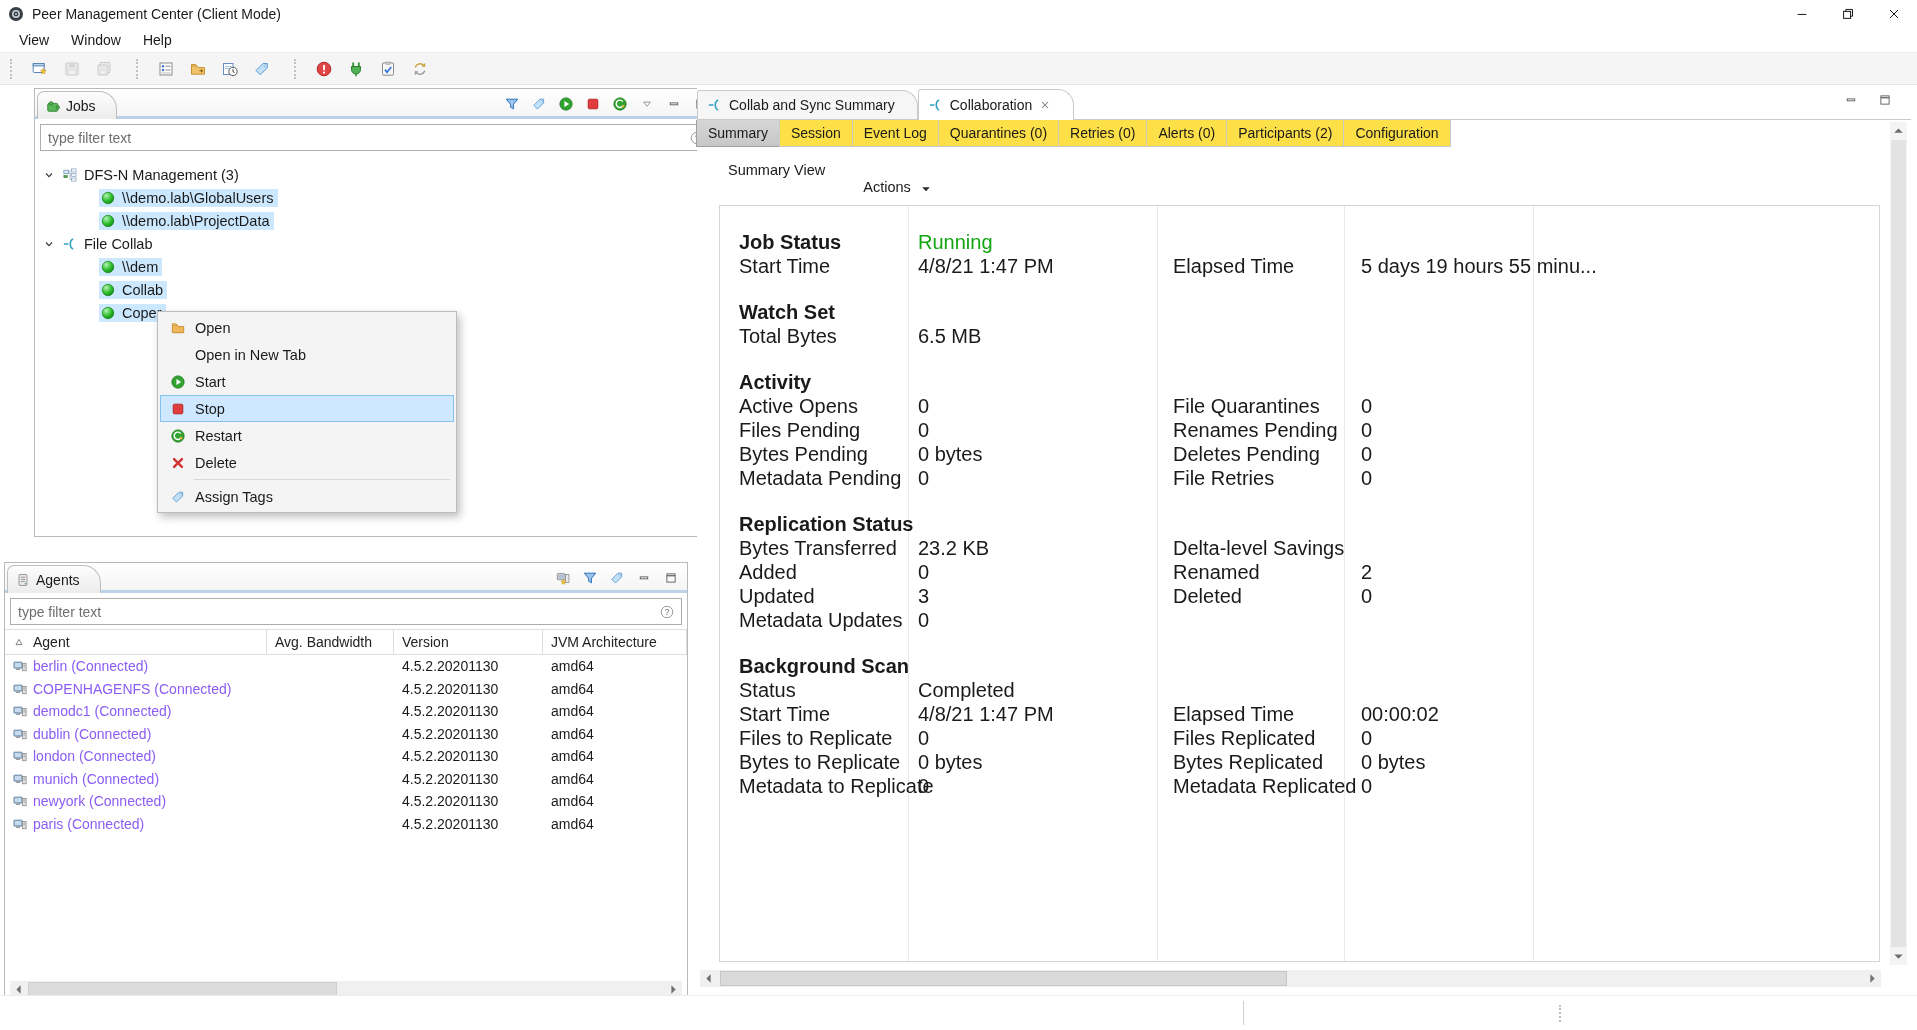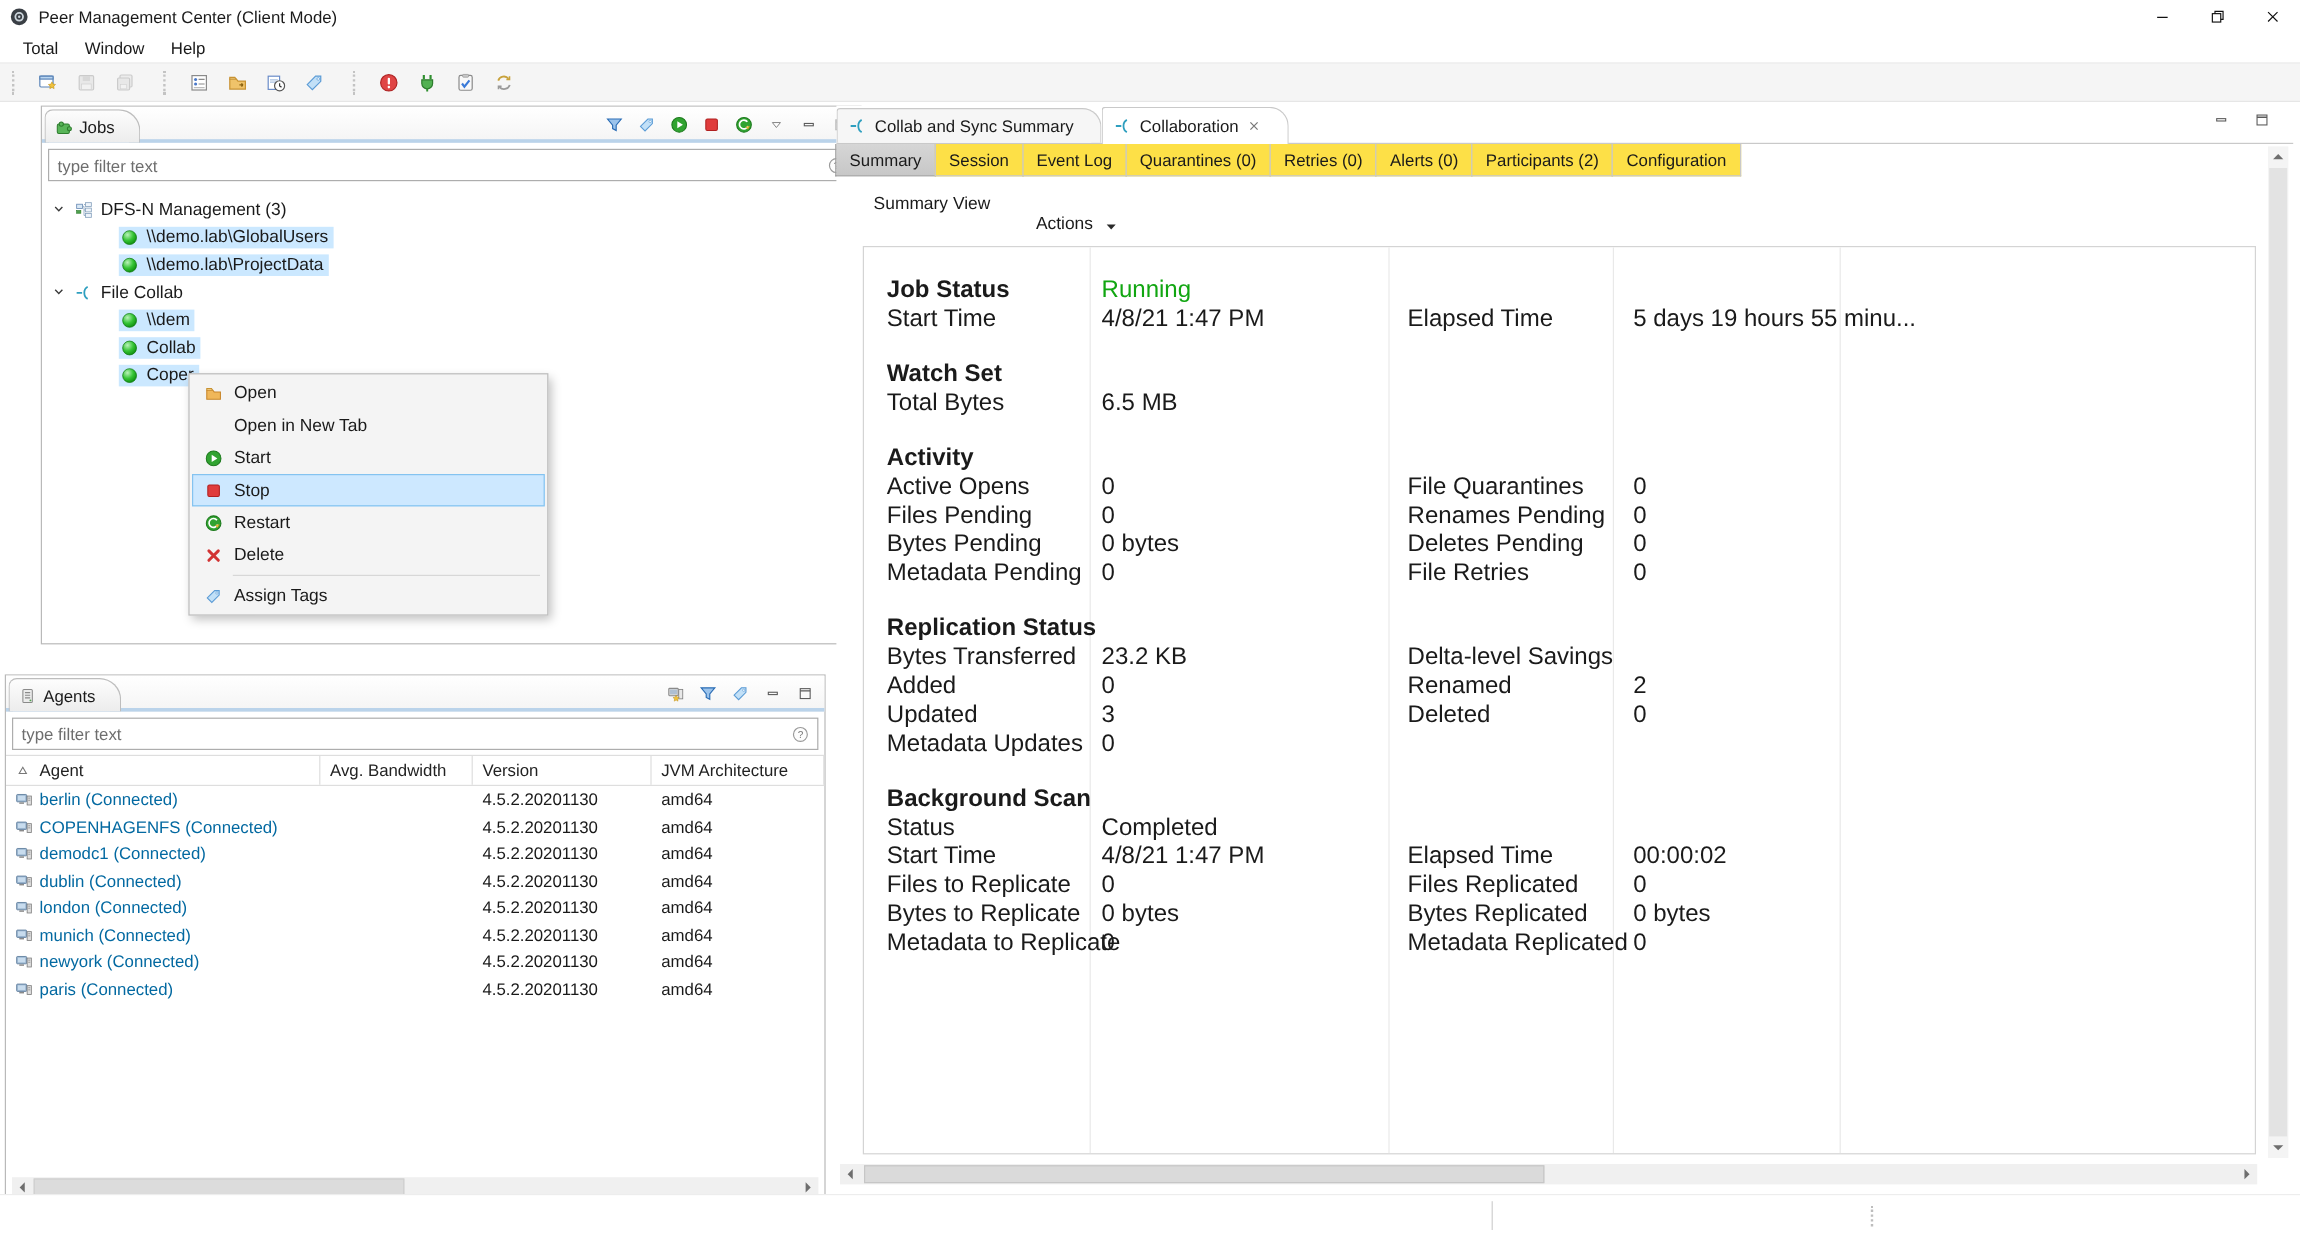--- a/index.html
+++ b/index.html
@@ -59,21 +59,21 @@
   .ctx-item.hl { background:#cde8ff; border-color:#84c3f0; }
   .ctx-sep { border-top:1px solid #d7d7d7; margin:3px 4px 3px 34px; }
 
   
   #agents-table { font-size:14px; }
   .ag-head { height:26px; display:flex; border-top:1px solid #dedede; border-bottom:1px solid #dedede;
     margin-top:2px; color:#222; }
   .ag-col { display:flex; align-items:center; padding-left:8px; border-right:1px solid #dedede; gap:8px; }
   .ag-row { height:22.5px; display:flex; align-items:center; }
   .ag-row .cell { display:flex; align-items:center; padding-left:8px; gap:6px; }
-  .ag-name { color:#0369a1; }
+  .ag-name { color:#8b5cf6; }
   .hscroll { position:absolute; left:5px; right:5px; bottom:13px; height:17px; background:#f0f0f0;
     display:flex; align-items:center; }
   .hscroll .thumb { position:absolute; top:1px; bottom:1px; background:#dcdcdc; border:1px solid #cfcfcf; }
   .sc-btn { width:17px; height:17px; display:flex; align-items:center; justify-content:center; flex:none; }
 
   
   #editor { position:absolute; left:697px; top:88px; right:6px; bottom:35px; background:#fff; }
   #editor-tabs { height:32px; display:flex; align-items:flex-end; border-bottom:1px solid #c9c9c9; }
   .etab { height:29px; display:inline-flex; align-items:center; gap:7px; padding:0 22px 0 10px;
     border:1px solid #c9c9c9; border-bottom:none; border-radius:3px 16px 0 0; font-size:14px;
@@ -145,21 +145,21 @@
         <span class="ic s14">
           <svg viewBox="0 0 16 16">
             <path d="M3.5 3.5 L12.5 12.5 M12.5 3.5 L3.5 12.5" stroke="#111" stroke-width="1.1"></path>
           </svg>
         </span>
       </span>
     </div>
 </div>
 
 <div id="menubar">
-    <span class="menu-item">Total</span>
+    <span class="menu-item">View</span>
     <span class="menu-item">Window</span>
     <span class="menu-item">Help</span>
   </div>
 <div id="toolbar">
     <div class="tgroup">
       <span class="tbtn ">
         <span class="ic ">
           <svg viewBox="0 0 16 16">
             <rect x="1.2" y="2.5" width="11" height="9" rx="1" fill="#fff" stroke="#5a84b8"></rect>
             <rect x="1.2" y="2.5" width="11" height="2.4" fill="#b9d5f0" stroke="#5a84b8"></rect>

